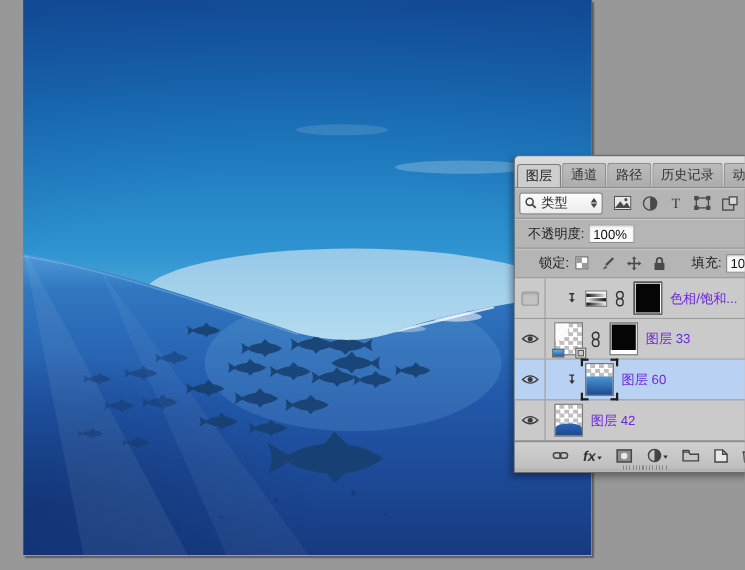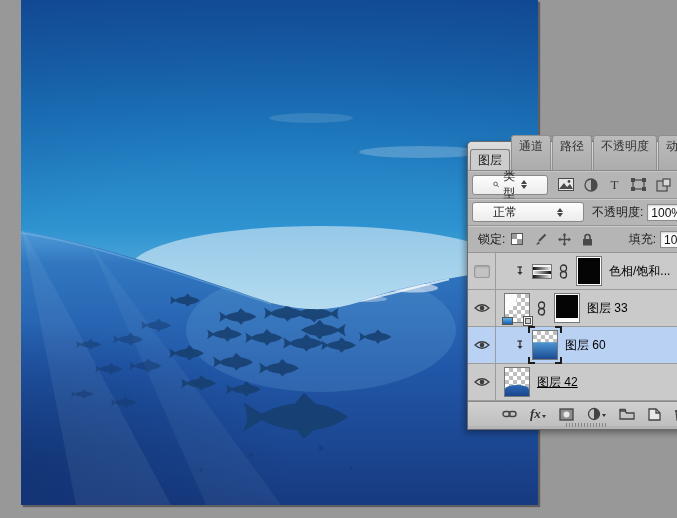--- a/index.html
+++ b/index.html
@@ -34,37 +34,37 @@
     box-shadow:-2px 3px 6px rgba(0,0,0,.35);
   }
   .tabbar {
     height:29px; display:flex; align-items:flex-end;
     background:linear-gradient(#dedede,#c3c3c3);
     border-radius:4px 4px 0 0;
     border-bottom:1px solid #8a8a8a;
     padding:0 2px;
   }
   .tab {
-    padding:2px 7px 3px; margin-right:1px; height:35px;
+    padding:2px 7px 3px; margin-right:1px; height:22px;
     background:linear-gradient(#bcbcbc,#acacac);
     border:1px solid #8f8f8f; border-bottom:none;
     border-radius:3px 3px 0 0; color:#333; white-space:nowrap;
   }
   .tab.active { background:#cdcdcd; height:21px; color:#1a1a1a; border-color:#7d7d7d; }
 
   .filter-row {
     height:28px; display:flex; align-items:center; gap:10px;
     padding:0 4px; border-bottom:1px solid #979797;
     box-shadow:0 1px 0 #c6c6c6 inset;
   }
   .select {
     display:flex; align-items:center; gap:4px;
     background:linear-gradient(#fdfdfd,#ececec);
     border:1px solid #898989; border-radius:3px;
-    height:20px; padding:0 20px; color:#222;
+    height:20px; padding:0 4px; color:#222;
   }
   .kind-select { width:76px; }
   .arrows { margin-left:auto; display:flex; flex-direction:column; gap:1px; }
   .arrows i { width:0; height:0; border-left:3.5px solid transparent; border-right:3.5px solid transparent; }
   .arrows i.up { border-bottom:4px solid #444; }
   .arrows i.dn { border-top:4px solid #444; }
   .ficons { display:flex; gap:10px; align-items:center; }
   .iconbtn { display:inline-flex; align-items:center; justify-content:center; }
 
   .blend-row, .lock-row {
@@ -109,22 +109,22 @@
       linear-gradient(90deg,#111,#eee);
     background-size:100% 3px; background-repeat:no-repeat;
     background-position:0 2px, 0 6px, 0 10px;
   }
   .mask {
     width:26px; height:30px; flex:0 0 26px; background:#050505;
     border:1px solid #777; box-shadow:inset 0 0 0 1px #fff;
   }
   .mask.strip { background:linear-gradient(#050505 0 86%, #fff 86%); }
   .linkicon { flex:0 0 10px; display:flex; align-items:center; }
-  .lname { white-space:nowrap; overflow:hidden; color:#000000; }
-  .lname.underline { text-decoration:underline; }
+  .lname { white-space:nowrap; overflow:hidden; color:#6d28d9; }
+  .lname.underline { }
 
   
   .thumbwrap { position:relative; flex:0 0 26px; width:26px; height:30px; }
   .thumbwrap .thumb { position:absolute; inset:0; width:100%; height:100%; }
   .bk { position:absolute; width:7px; height:7px; border:2px solid #1c1c1c; }
   .bk.tl { left:-4px; top:-4px; border-right:none; border-bottom:none; }
   .bk.tr { right:-4px; top:-4px; border-left:none; border-bottom:none; }
   .bk.bl { left:-4px; bottom:-4px; border-right:none; border-top:none; }
   .bk.br { right:-4px; bottom:-4px; border-left:none; border-top:none; }
 
@@ -141,21 +141,21 @@
   .blob { position:absolute; left:0; top:0; width:12px; height:16px;
              background:#fdfdfd; border-radius:0 0 90% 0; opacity:.95; }
 
   
   .layerbar {
     height:25px; background:linear-gradient(#d0d0d0,#bfbfbf);
     border-top:1px solid #8a8a8a;
     display:flex; align-items:center; gap:13px; padding-left:34px;
     position:relative;
   }
-  .fx { font-style:italic; font-weight:bold; font-family:Liberation Serif, serif; font-size:13px; color:#333; }
+  .fx { font-style:italic; font-weight:bold; font-family:Liberation Sans, sans-serif; font-size:13px; color:#333; }
   .mini-dn { width:0;height:0;border-left:2.5px solid transparent;border-right:2.5px solid transparent;border-top:3.5px solid #333; margin-left:1px; align-self:flex-end; margin-bottom:4px;}
   .grip { position:absolute; left:50%; bottom:-1px; transform:translateX(-50%);
     width:42px; height:4px;
     background:repeating-linear-gradient(90deg,#868686 0 1px, transparent 1px 3px); }
   svg.icn { display:block; }
 </style>
 </head>
 <body>
 
 <div class="canvas">
@@ -238,21 +238,21 @@
     </g>
   </svg>
 </div>
 
 <div class="panel">
 
   <div class="tabbar">
     <div class="tab active">图层</div>
     <div class="tab">通道</div>
     <div class="tab">路径</div>
-    <div class="tab">不透明度</div>
+    <div class="tab">历史记录</div>
     <div class="tab">动作</div>
   </div>
 
   <div class="filter-row">
     <div class="select kind-select">
       <svg class="icn" width="11" height="11" viewBox="0 0 11 11">
         <circle cx="4.5" cy="4.5" r="3.2" fill="none" stroke="#444" stroke-width="1.4"></circle>
         <line x1="7" y1="7" x2="10" y2="10" stroke="#444" stroke-width="1.6"></line>
       </svg>
       <span>类型</span>
@@ -292,33 +292,26 @@
       <span class="iconbtn">
         <svg class="icn" width="15" height="14" viewBox="0 0 15 14">
             <rect x="1" y="3" width="10" height="10" fill="none" stroke="#4a4a4a" stroke-width="1.2"></rect>
             <rect x="7" y="1" width="7" height="7" fill="#d8d8d8" stroke="#4a4a4a" stroke-width="1.2"></rect>
           </svg>
       </span>
     </div>
   </div>
 
   <div class="blend-row">
-    <div class="select blend-select">
-      <span>正常</span>
-      <span class="arrows">
-          <i class="up"></i>
-          <i class="dn"></i>
-        </span>
-    </div>
     <span class="lbl">不透明度:</span>
     <div class="num-input">100%</div>
   </div>
 
   <div class="lock-row">
-    <span class="lbl" style="margin-left:6px">锁定:</span>
+    <span class="lbl" style="margin-left:18px">锁定:</span>
     <span class="lockicons">
       <span class="iconbtn">
         <svg class="icn" width="12" height="12" viewBox="0 0 12 12">
             <rect x=".5" y=".5" width="11" height="11" fill="#fff" stroke="#555"></rect>
             <rect x="1" y="1" width="5" height="5" fill="#9a9a9a"></rect>
             <rect x="6" y="6" width="5" height="5" fill="#9a9a9a"></rect>
           </svg>
       </span>
       <span class="iconbtn">
         <svg class="icn" width="13" height="13" viewBox="0 0 13 13">

